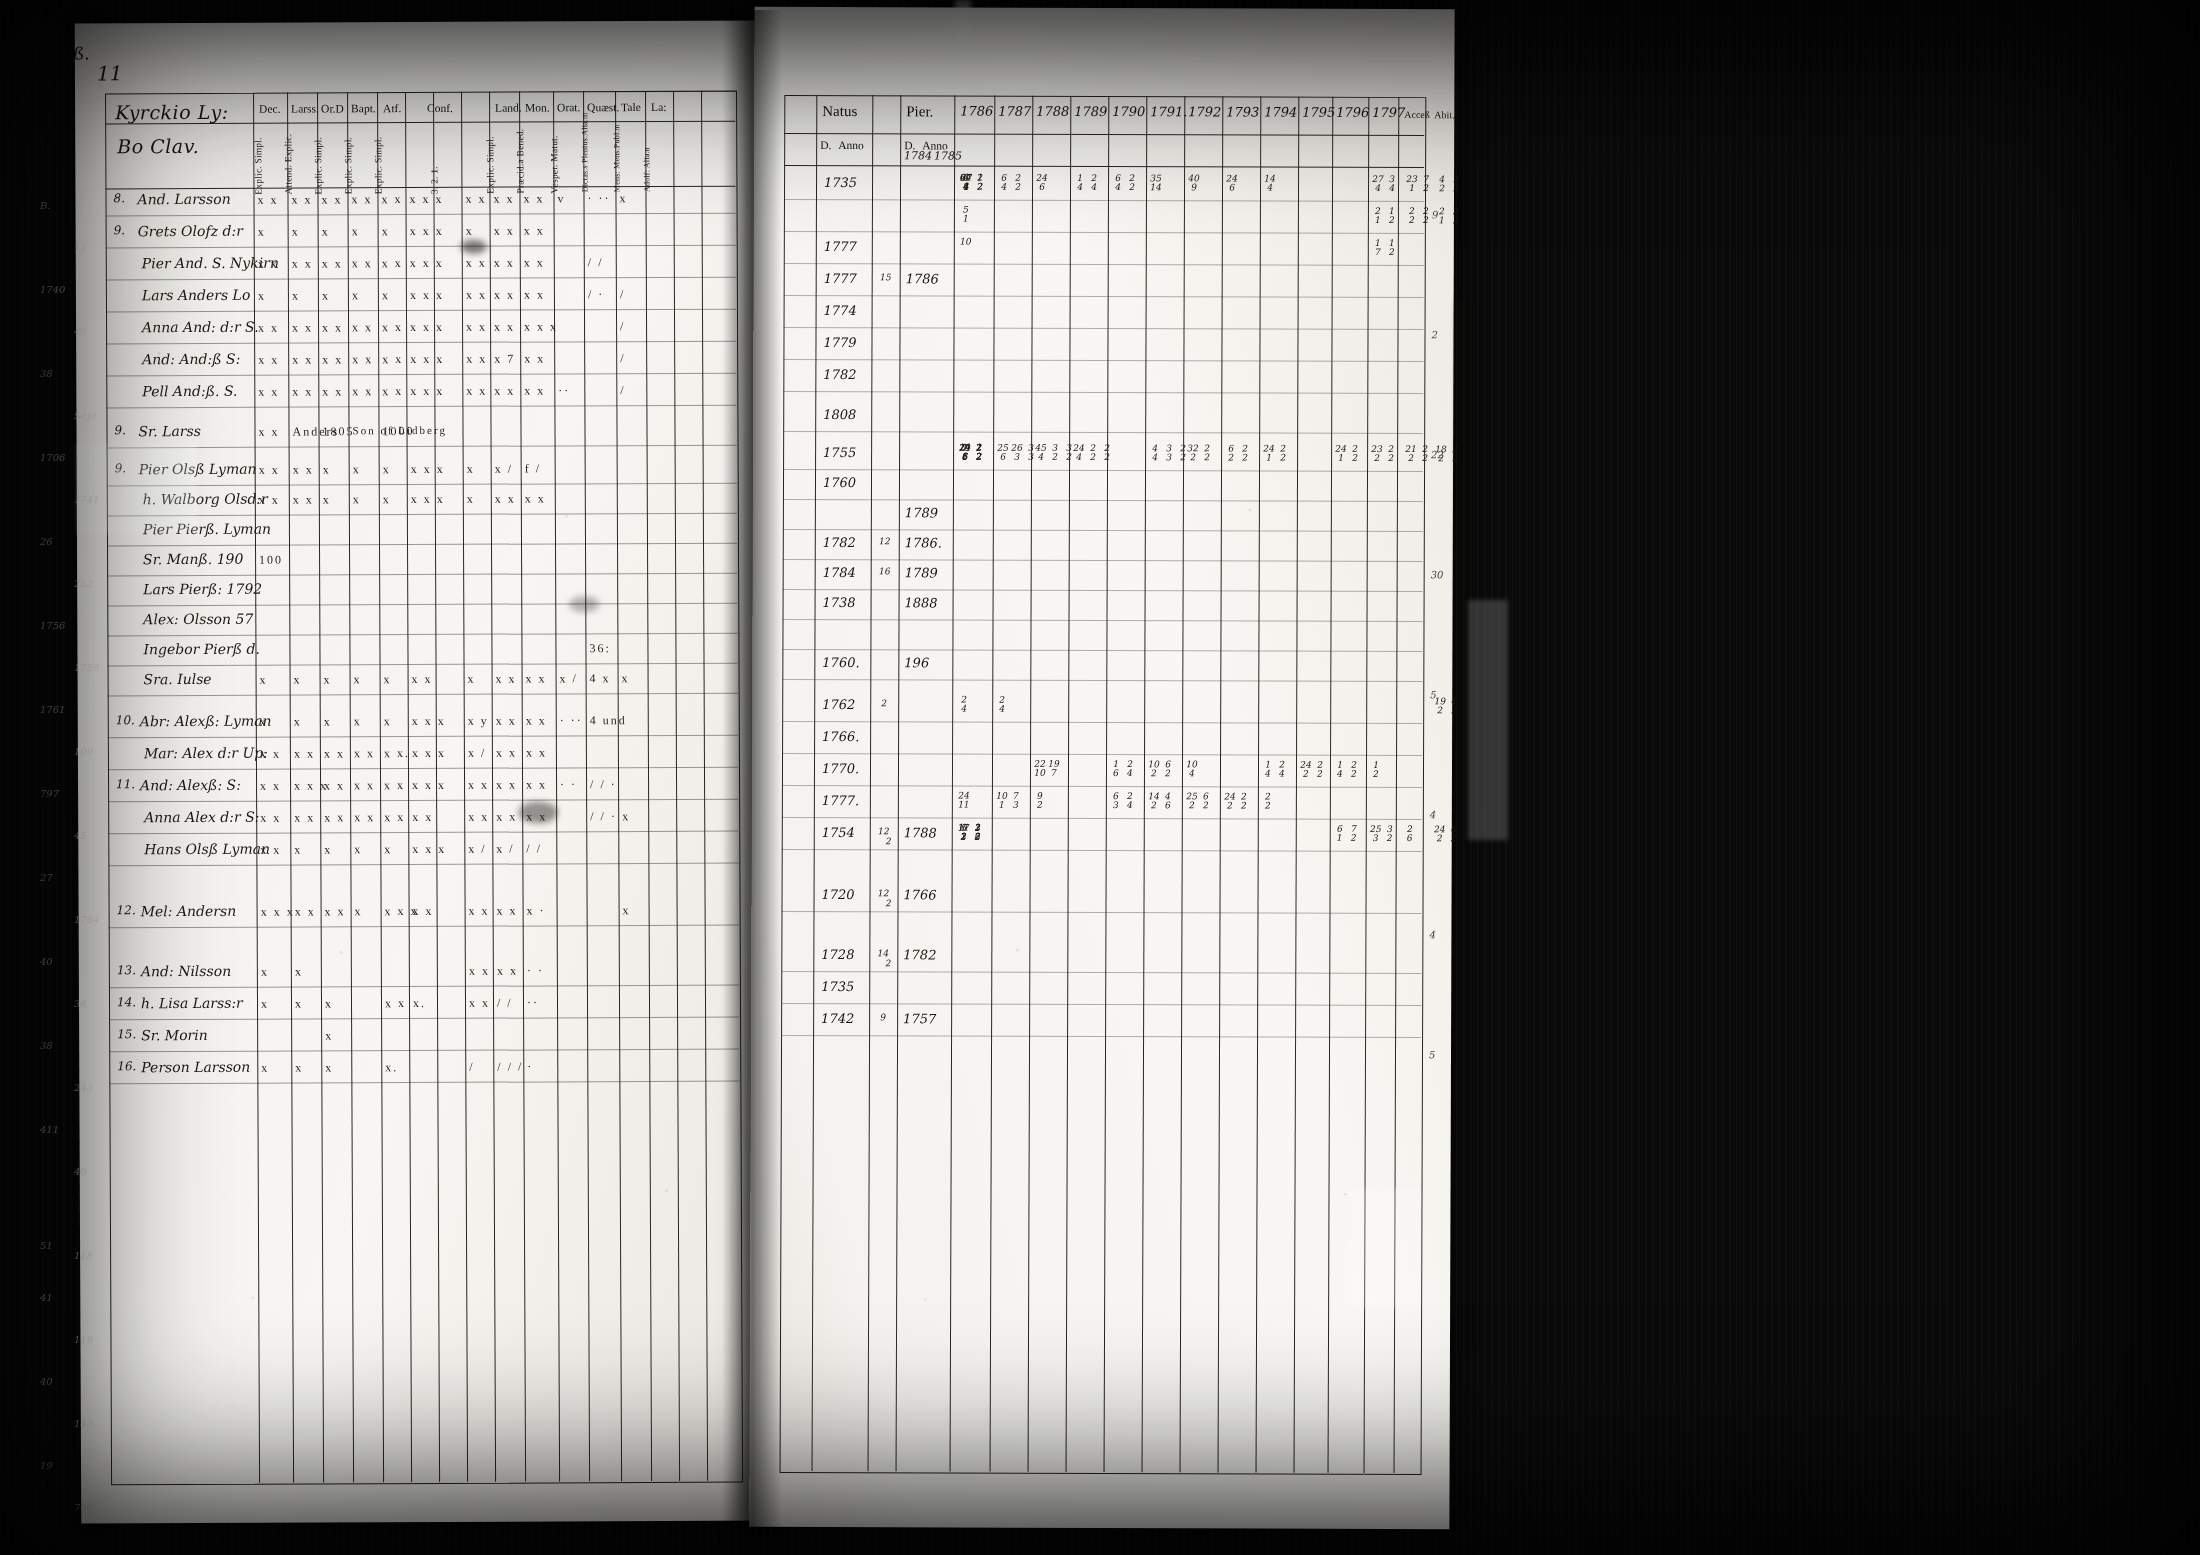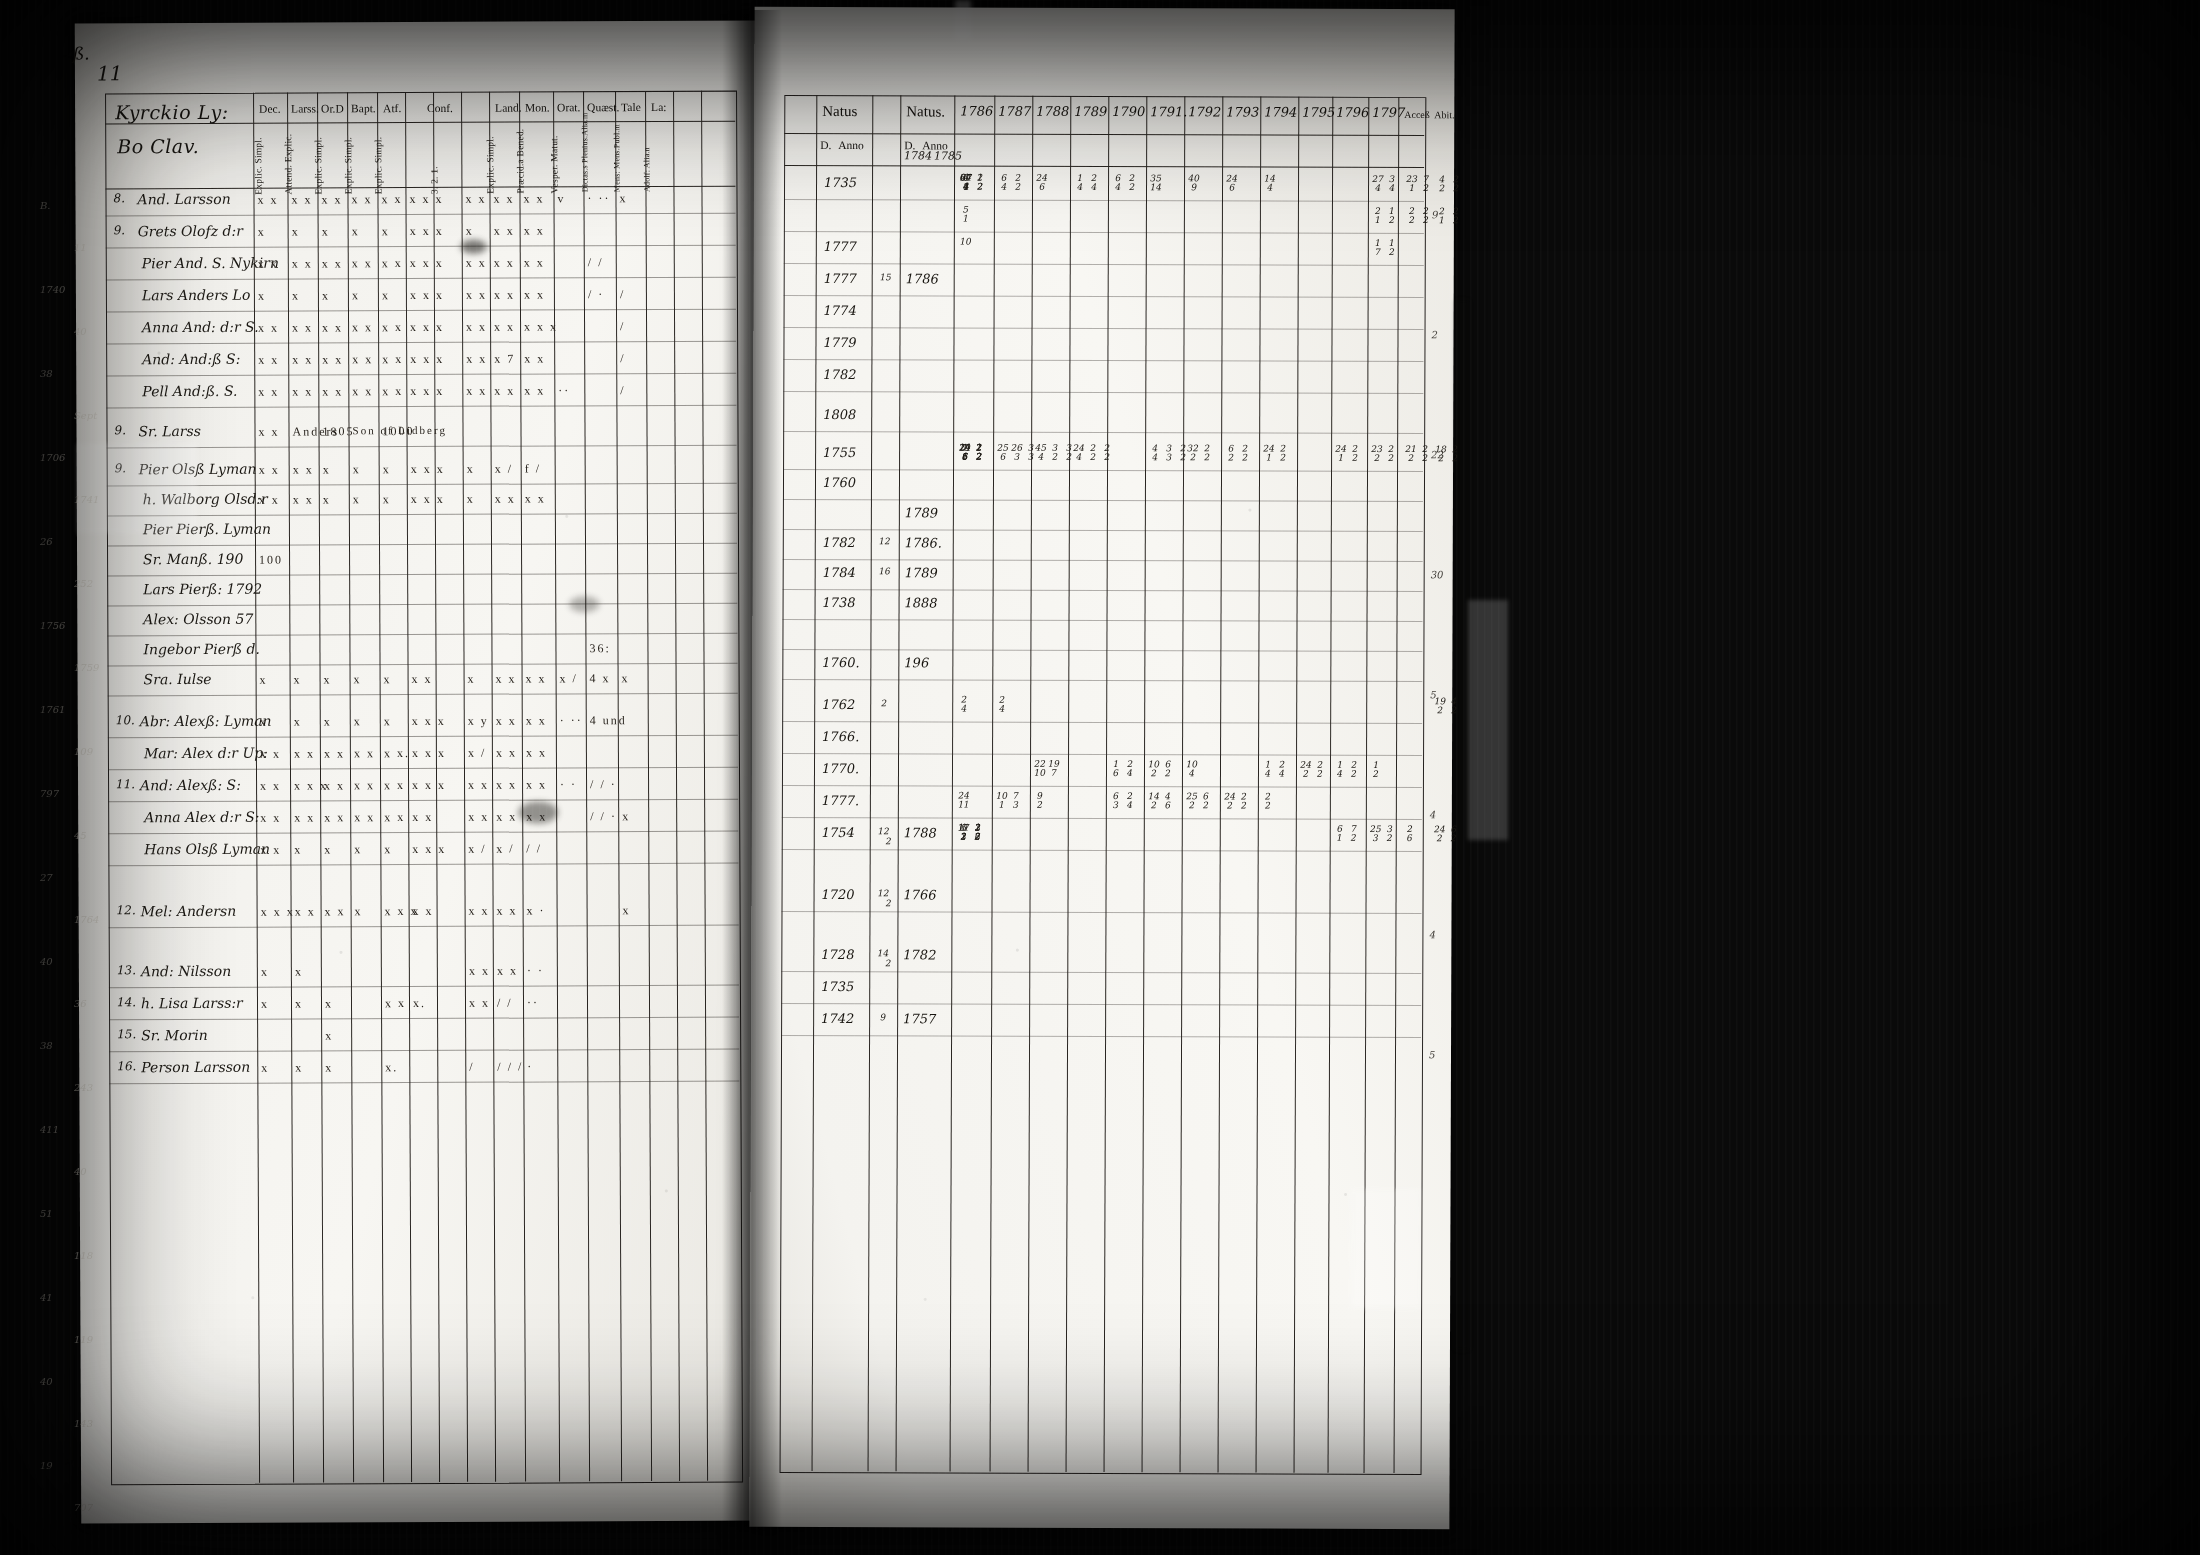--- a/index.html
+++ b/index.html
@@ -421,21 +421,21 @@
     <div class="vline" style="left:392px;top:88px;height:1376px;"></div>
     <div class="vline" style="left:430px;top:88px;height:1376px;"></div>
     <div class="vline" style="left:468px;top:88px;height:1376px;"></div>
     <div class="vline" style="left:506px;top:88px;height:1376px;"></div>
     <div class="vline" style="left:544px;top:88px;height:1376px;"></div>
     <div class="vline" style="left:578px;top:88px;height:1376px;"></div>
     <div class="vline" style="left:614px;top:88px;height:1376px;"></div>
     <div class="vline" style="left:644px;top:88px;height:1376px;"></div>
 
     <div class="hhead" style="left:68px;top:96px;font-size:15px;">Natus</div>
-    <div class="hhead" style="left:152px;top:96px;font-size:15px;">Natus.</div>
+    <div class="hhead" style="left:152px;top:96px;font-size:15px;">Pier.</div>
     <div class="hhead" style="left:66px;top:132px;">D.</div>
     <div class="hhead" style="left:84px;top:132px;">Anno</div>
     <div class="hhead" style="left:150px;top:132px;">D.</div>
     <div class="hhead" style="left:168px;top:132px;">Anno</div>
 
     <div class="year" style="left:206px;top:96px;font-size:13px;">1786</div>
     <div class="year" style="left:244px;top:96px;">1787</div>
     <div class="year" style="left:282px;top:96px;">1788</div>
     <div class="year" style="left:320px;top:96px;">1789</div>
     <div class="year" style="left:358px;top:96px;">1790</div>
@@ -673,21 +673,21 @@
       <div class="margin-note" style="left: 40px; top: 788px; color: rgb(207, 202, 191); opacity: 0.55;">797</div>
       <div class="margin-note" style="left: 74px; top: 830px; color: rgb(207, 202, 191); opacity: 0.55;">45</div>
       <div class="margin-note" style="left: 40px; top: 872px; color: rgb(207, 202, 191); opacity: 0.55;">27</div>
       <div class="margin-note" style="left: 74px; top: 914px; color: rgb(207, 202, 191); opacity: 0.55;">1764</div>
       <div class="margin-note" style="left: 40px; top: 956px; color: rgb(207, 202, 191); opacity: 0.55;">40</div>
       <div class="margin-note" style="left: 74px; top: 998px; color: rgb(207, 202, 191); opacity: 0.55;">36</div>
       <div class="margin-note" style="left: 40px; top: 1040px; color: rgb(207, 202, 191); opacity: 0.55;">38</div>
       <div class="margin-note" style="left: 74px; top: 1082px; color: rgb(207, 202, 191); opacity: 0.55;">243</div>
       <div class="margin-note" style="left: 40px; top: 1124px; color: rgb(207, 202, 191); opacity: 0.55;">411</div>
       <div class="margin-note" style="left: 74px; top: 1166px; color: rgb(207, 202, 191); opacity: 0.55;">40</div>
-      <div class="margin-note" style="left: 40px; top: 1208px; color: rgb(207, 202, 191); opacity: 0.55; font-style: italic;">51</div>
+      <div class="margin-note" style="left: 40px; top: 1240px; color: rgb(207, 202, 191); opacity: 0.55; font-style: italic;">51</div>
       <div class="margin-note" style="left: 74px; top: 1250px; color: rgb(207, 202, 191); opacity: 0.55;">118</div>
       <div class="margin-note" style="left: 40px; top: 1292px; color: rgb(207, 202, 191); opacity: 0.55;">41</div>
       <div class="margin-note" style="left: 74px; top: 1334px; color: rgb(207, 202, 191); opacity: 0.55;">119</div>
       <div class="margin-note" style="left: 40px; top: 1376px; color: rgb(207, 202, 191); opacity: 0.55;">40</div>
       <div class="margin-note" style="left: 74px; top: 1418px; color: rgb(207, 202, 191); opacity: 0.55;">143</div>
       <div class="margin-note" style="left: 40px; top: 1460px; color: rgb(207, 202, 191); opacity: 0.55;">19</div>
       <div class="margin-note" style="left: 74px; top: 1502px; color: rgb(207, 202, 191); opacity: 0.55;">707</div>
     </div>
 
   <div class="grain"></div>

